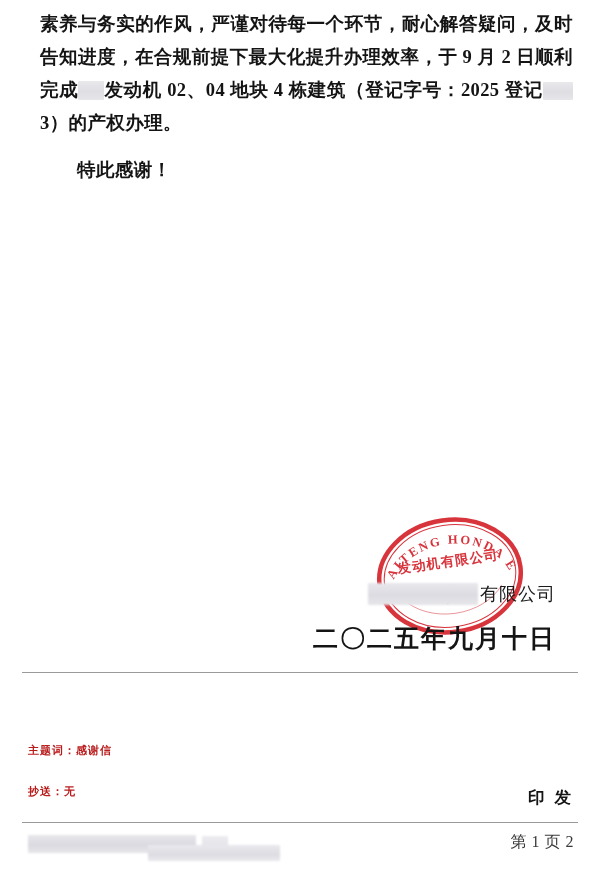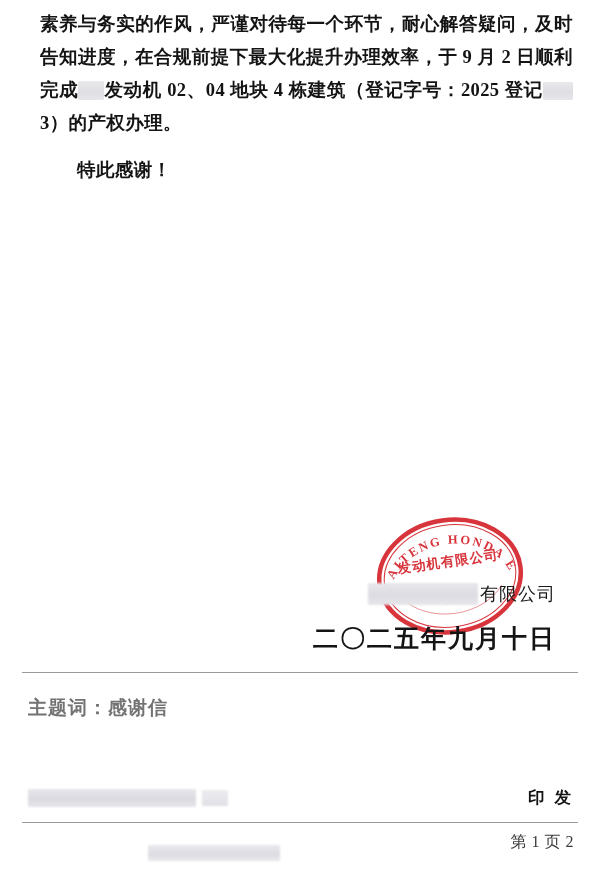--- a/index.html
+++ b/index.html
@@ -112,23 +112,24 @@
     width: 556px;
     border-top: 1px solid #9a9a9a;
   }
   .rule-top { top: 672px; }
   .rule-bottom { top: 822px; }
 
   .footer-row {
     position: absolute;
     left: 28px;
     width: 545px;
-    font-size: 19px;
+    font-size: 11px;
     letter-spacing: 1px;
-    color: #737373;
+    color: #b91c1c;
+    margin-top: 48px;
   }
   .f-keywords { top: 695px; font-weight: 700; }
   .f-cc { top: 736px; font-weight: 600; }
   .f-issue-row { top: 787px; }
   .f-issue-row .left-redact {
     display: inline-block;
     width: 168px;
     height: 18px;
     background: linear-gradient(180deg,#e7e7ec 0%, #dadae0 55%, #e6e6ea 100%);
     filter: blur(1px);
@@ -207,20 +208,21 @@
     </div>
 
     <div class="company-line"><span class="company-redact"></span><span>有限公司</span></div>
 
     <div class="date-line">二〇二五年九月十日</div>
   </div>
 
   <div class="rule rule-top"></div>
 
   <div class="footer-row f-keywords">主题词：感谢信</div>
+  <div class="footer-row f-cc">抄送：无</div>
 
   <div class="footer-row f-issue-row"><span class="left-redact"></span><span class="mid-redact"></span></div>
   <div class="f-issue-right">印 发</div>
 
   <div class="rule rule-bottom"></div>
 
   <div class="page-num">第 1 页 2</div>
   <div class="bottom-redact"></div>
 
 </div>

